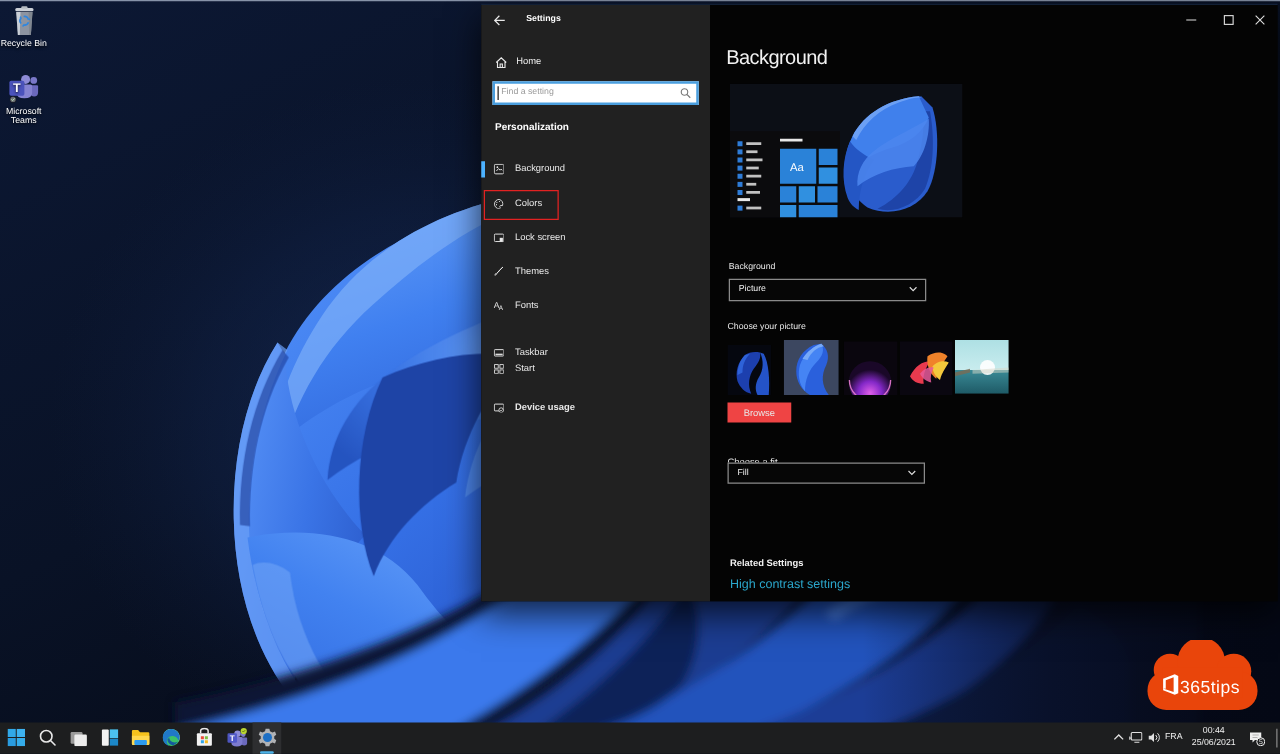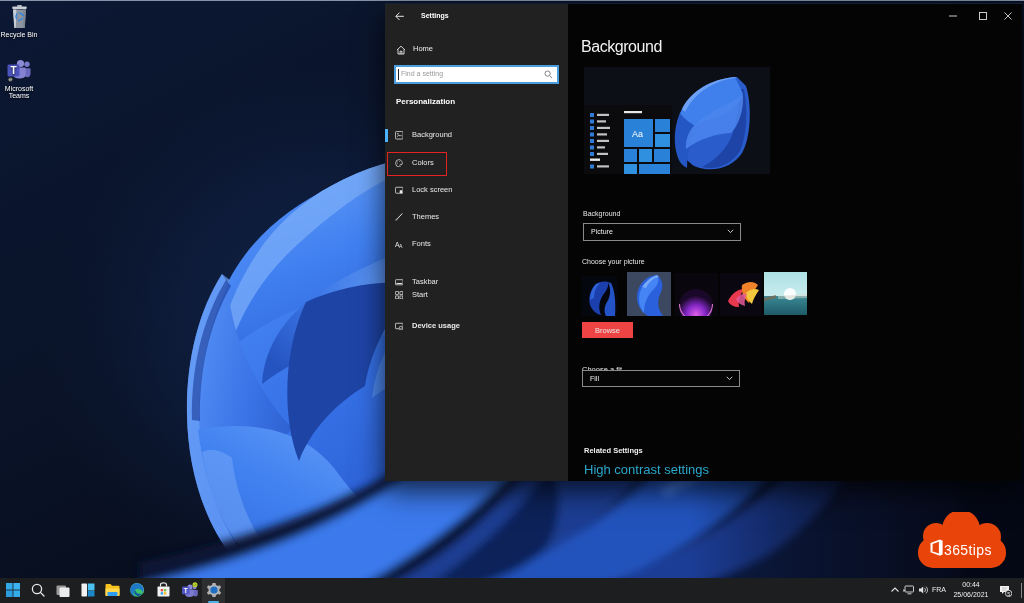--- a/index.html
+++ b/index.html
@@ -350,21 +350,21 @@
 
     <div class="abs" style="left:14px;top:350.5px;font-size:7.5px;color:#e8e8e8;margin-top:10px;">Choose a fit</div>
     <div class="abs" style="left:14px;top:366px;width:156px;height:15px;border:1px solid #8a8a8a;background:#060606;">
       <div class="abs" style="left:7px;top:3.5px;font-size:7px;color:#f0f0f0;">Fill</div>
       <svg class="abs" style="right:6px;top:5px" width="7" height="5" viewBox="0 0 7 5">
           <path d="M0.8 0.8 L3.5 3.6 L6.2 0.8" stroke="#ddd" stroke-width="0.9" fill="none"></path>
         </svg>
     </div>
 
     <div class="abs" style="left:16px;top:442px;font-size:7.5px;font-weight:bold;color:#f0f0f0;">Related Settings</div>
-    <div class="abs" style="left:16px;top:458px;font-size:13px;color:#2ba7cc;">High contrast settings</div>
+    <div class="abs" style="left:16px;top:458px;font-size:10px;color:#2ba7cc;">High contrast settings</div>
   </div>
 </div>
 
 <div class="abs" id="taskbar" style="left:0;top:578px;width:1024px;height:25px;background:#1d1e1f;">
 
   <svg class="abs" style="left:6px;top:5px" width="14" height="14" viewBox="0 0 14 14">
     <rect x="0" y="0" width="6.6" height="6.6" fill="#31a8e8"></rect>
     <rect x="7.4" y="0" width="6.6" height="6.6" fill="#3db2f0"></rect>
     <rect x="0" y="7.4" width="6.6" height="6.6" fill="#2a9ce0"></rect>
     <rect x="7.4" y="7.4" width="6.6" height="6.6" fill="#35acea"></rect>

